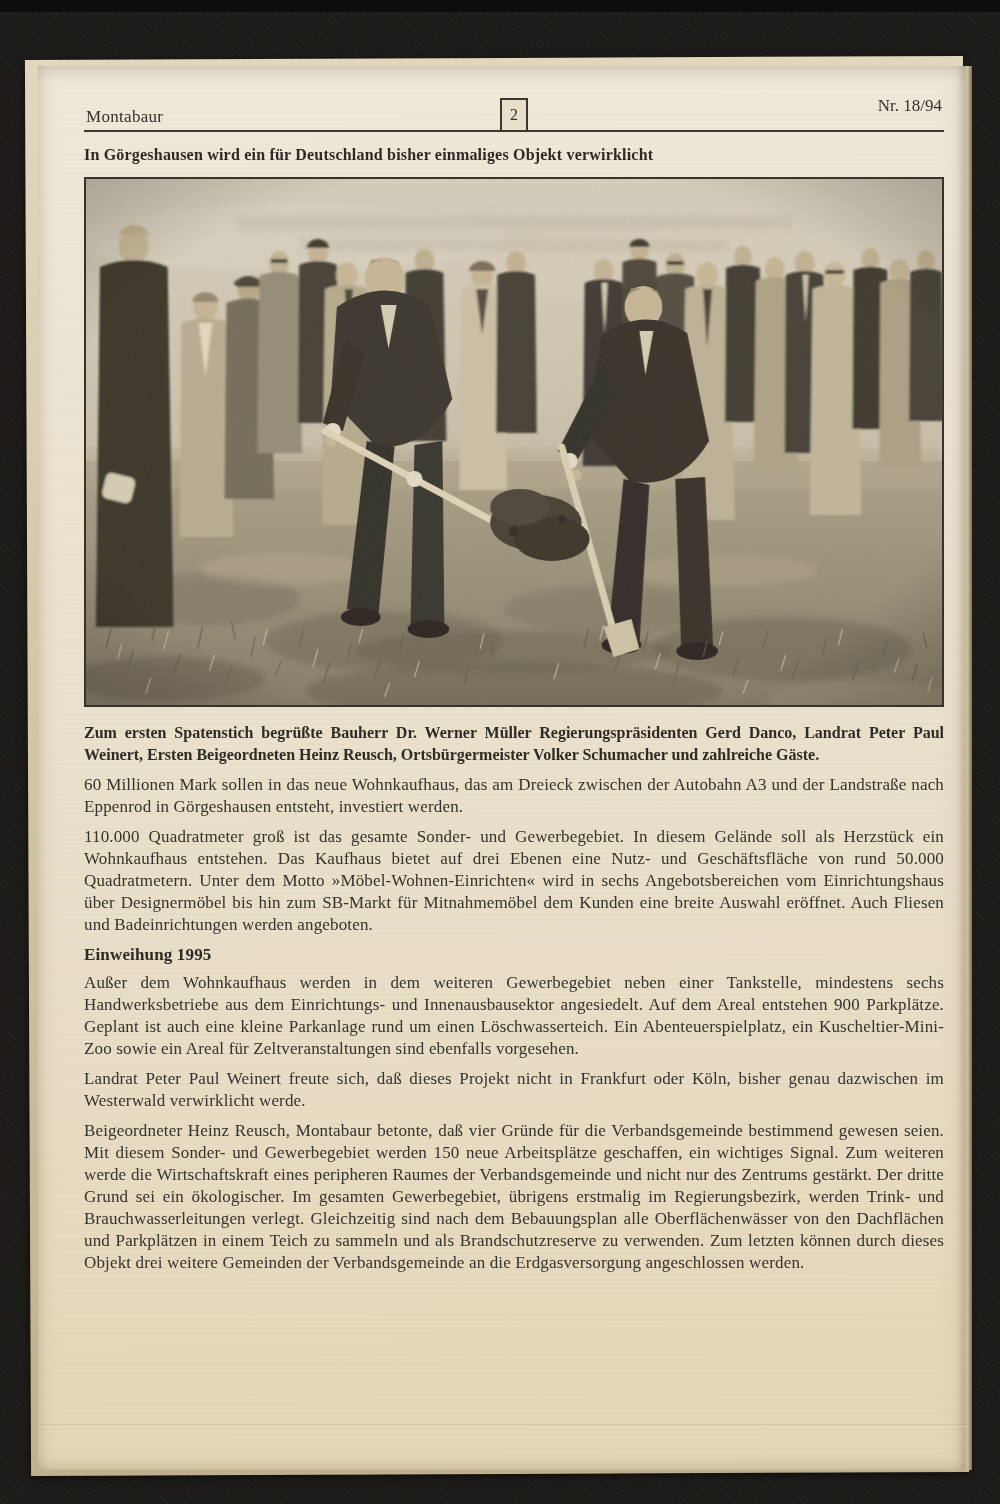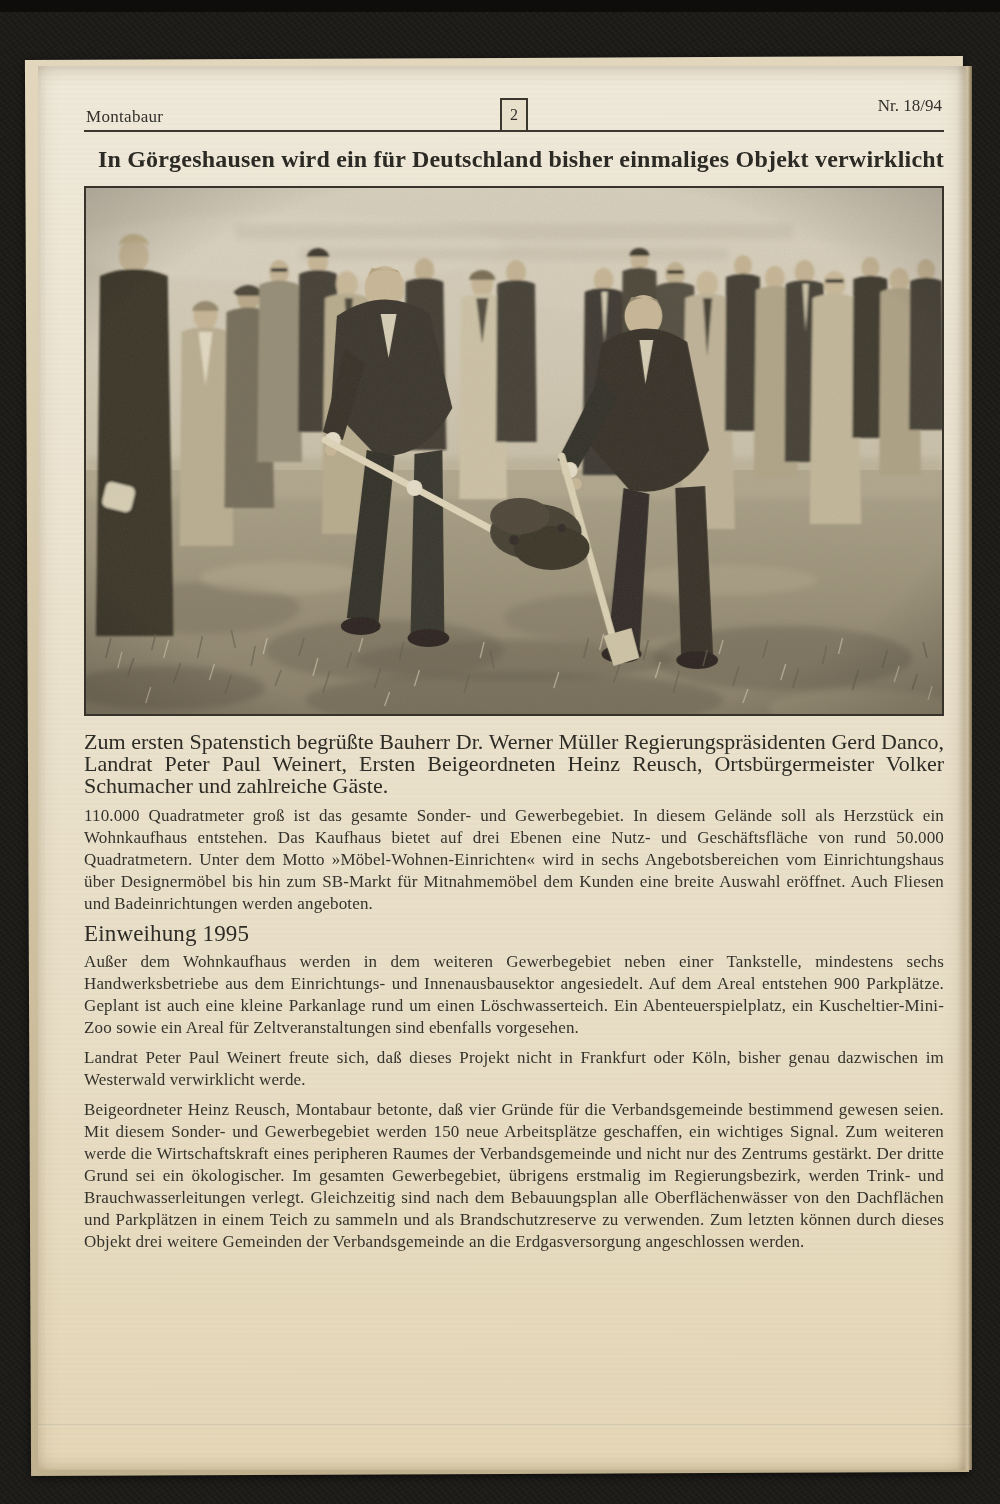--- a/index.html
+++ b/index.html
@@ -23,31 +23,31 @@
   .page-edge-right{position:absolute;right:0;top:0;bottom:0;width:15px;
     background:linear-gradient(90deg, rgba(120,100,70,0) 0%, rgba(120,100,70,.18) 45%, #cdbfa0 72%, #a49475 86%, #82745a 100%);}
   .crease{position:absolute;left:0;right:0;top:1358px;height:3px;background:linear-gradient(180deg,rgba(120,108,84,.16),rgba(255,255,250,.18));}
 
   .header-row{position:relative;height:24px;border-bottom:2px solid #3b372f;width:860px;}
   .hdr-left{position:absolute;left:2px;bottom:3px;font-size:17px;letter-spacing:.3px;}
   .hdr-right{position:absolute;right:2px;bottom:14px;font-size:17px;}
   .page-num-box{position:absolute;left:50%;bottom:-2px;transform:translateX(-50%);
     width:24px;height:30px;border:2px solid #3b372f;background:#e9e0cb;
     display:flex;align-items:center;justify-content:center;font-size:16px;}
-  .headline{width:860px;margin:14px 0 0 0;font-size:24px;font-weight:bold;text-align:right;
+  .headline{width:860px;margin:14px 0 0 0;font-size:16px;font-weight:bold;text-align:left;
     letter-spacing:.2px;color:#2c2a24;}
   .photo{width:860px;height:530px;margin:13px 0 0 0;box-sizing:border-box;border:2px solid #37332a;
     background:#cfc6b2;overflow:hidden;}
   .photo svg{display:block;width:100%;height:100%;}
 
   .article{width:860px;margin-top:15px;font-size:17px;line-height:22px;text-align:justify;
     letter-spacing:.15px;color:#34322c;hyphens:auto;-webkit-hyphens:auto;}
   .article p{margin:0 0 8px 0;}
-  .article p.lead{font-weight:normal;font-size:22px;letter-spacing:0;color:#2d2b25;}
-  .article h2{margin:2px 0 6px 0;font-size:23px;font-weight:normal;color:#2d2b25;}
+  .article p.lead{font-weight:bold;font-size:16px;letter-spacing:0;color:#2d2b25;}
+  .article h2{margin:2px 0 6px 0;font-size:17px;font-weight:bold;color:#2d2b25;}
 </style>
 </head>
 <body>
 
 <div class="scene">
   <div class="under-sheet"></div>
 
   <div class="page">
     <div class="page-edge-right"></div>
     <div class="crease"></div>
@@ -267,20 +267,21 @@
         </g>
 
         <rect x="0" y="0" width="860" height="526" filter="url(#grain)" opacity=".30"></rect>
         <rect x="0" y="0" width="860" height="526" fill="#d8cdb4" opacity=".12"></rect>
         <rect x="0" y="0" width="860" height="526" fill="url(#vign)"></rect>
       </svg>
     </figure>
 
     <article class="article">
       <p class="lead">Zum ersten Spatenstich begrüßte Bauherr Dr. Werner Müller Regierungspräsidenten Gerd Danco, Landrat Peter Paul Weinert, Ersten Beigeordneten Heinz Reusch, Ortsbürgermeister Volker Schumacher und zahlreiche Gäste.</p>
+      <p>60 Millionen Mark sollen in das neue Wohnkaufhaus, das am Dreieck zwischen der Autobahn A3 und der Landstraße nach Eppenrod in Görgeshausen entsteht, investiert werden.</p>
       <p>110.000 Quadratmeter groß ist das gesamte Sonder- und Gewerbegebiet. In diesem Gelände soll als Herzstück ein Wohnkaufhaus entstehen. Das Kaufhaus bietet auf drei Ebenen eine Nutz- und Geschäftsfläche von rund 50.000 Quadratmetern. Unter dem Motto »Möbel-Wohnen-Einrichten« wird in sechs Angebotsbereichen vom Einrichtungshaus über Designermöbel bis hin zum SB-Markt für Mitnahmemöbel dem Kunden eine breite Auswahl eröffnet. Auch Fliesen und Badeinrichtungen werden angeboten.</p>
       <h2 class="subhead">Einweihung 1995</h2>
       <p>Außer dem Wohnkaufhaus werden in dem weiteren Gewerbegebiet neben einer Tankstelle, mindestens sechs Handwerksbetriebe aus dem Einrichtungs- und Innenausbausektor angesiedelt. Auf dem Areal entstehen 900 Parkplätze. Geplant ist auch eine kleine Parkanlage rund um einen Löschwasserteich. Ein Abenteuerspielplatz, ein Kuscheltier-Mini-Zoo sowie ein Areal für Zeltveranstaltungen sind ebenfalls vorgesehen.</p>
       <p>Landrat Peter Paul Weinert freute sich, daß dieses Projekt nicht in Frankfurt oder Köln, bisher genau dazwischen im Westerwald verwirklicht werde.</p>
       <p>Beigeordneter Heinz Reusch, Montabaur betonte, daß vier Gründe für die Verbandsgemeinde bestimmend gewesen seien. Mit diesem Sonder- und Gewerbegebiet werden 150 neue Arbeitsplätze geschaffen, ein wichtiges Signal. Zum weiteren werde die Wirtschaftskraft eines peripheren Raumes der Verbandsgemeinde und nicht nur des Zentrums gestärkt. Der dritte Grund sei ein ökologischer. Im gesamten Gewerbegebiet, übrigens erstmalig im Regierungsbezirk, werden Trink- und Brauchwasserleitungen verlegt. Gleichzeitig sind nach dem Bebauungsplan alle Oberflächenwässer von den Dachflächen und Parkplätzen in einem Teich zu sammeln und als Brandschutzreserve zu verwenden. Zum letzten können durch dieses Objekt drei weitere Gemeinden der Verbandsgemeinde an die Erdgasversorgung angeschlossen werden.</p>
     </article>
   </div>
 </div>
 
 </body></html>

